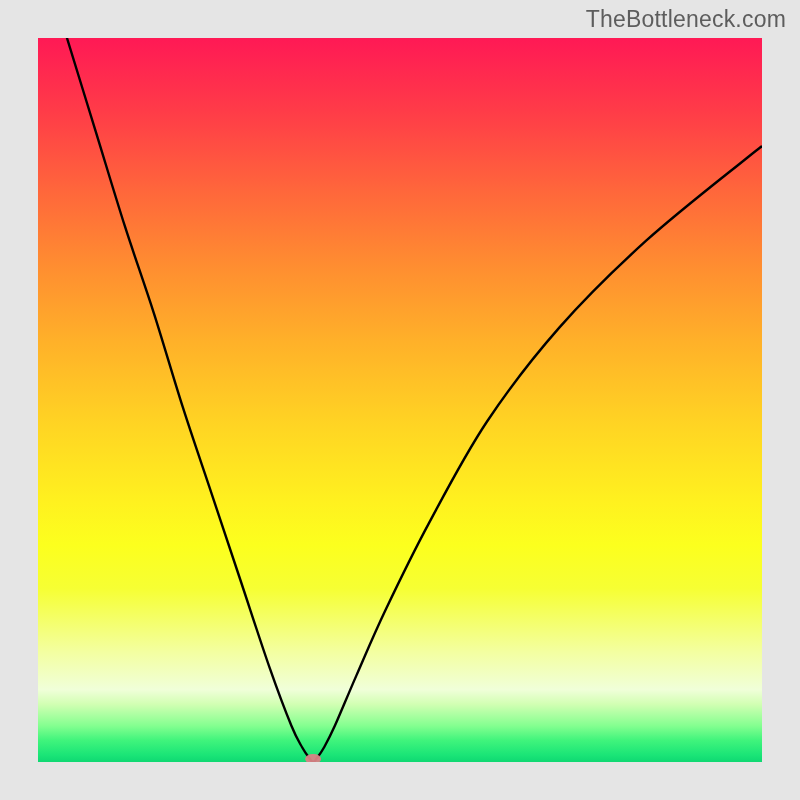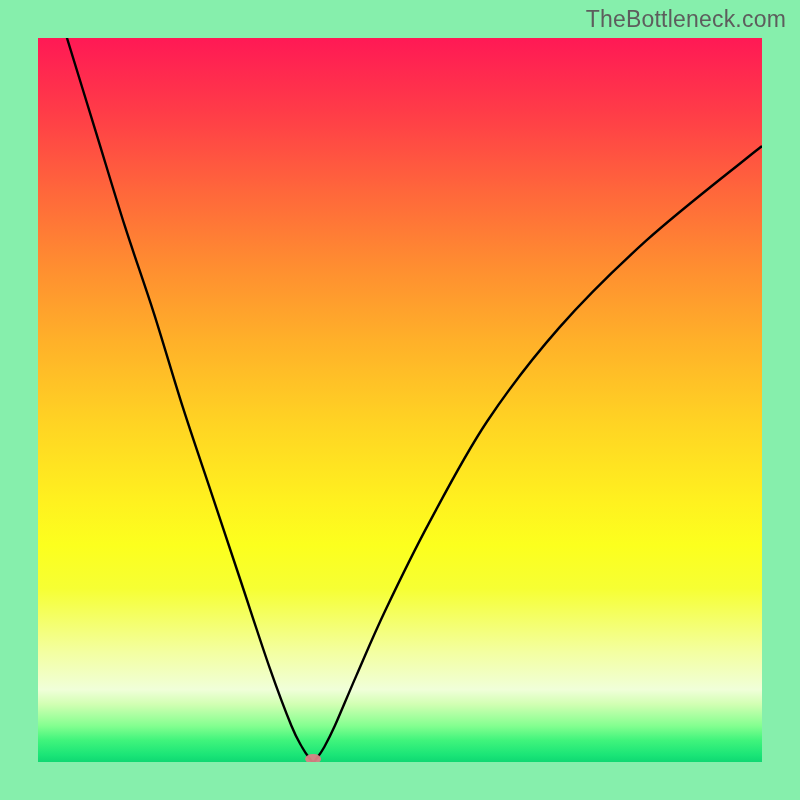--- a/index.html
+++ b/index.html
@@ -7,21 +7,21 @@
     padding: 0;
     width: 800px;
     height: 800px;
     background: #000;
     position: relative;
     font-family: Arial, Helvetica, sans-serif;
   }
   .frame {
     position: absolute;
     inset: 0;
-    background: #86efac;
+    background: #e5e5e5;
   }
   .plot-area {
     position: absolute;
     left: 38px;
     top: 38px;
     width: 724px;
     height: 724px;
     overflow: hidden;
   }
   .gradient-bg {

